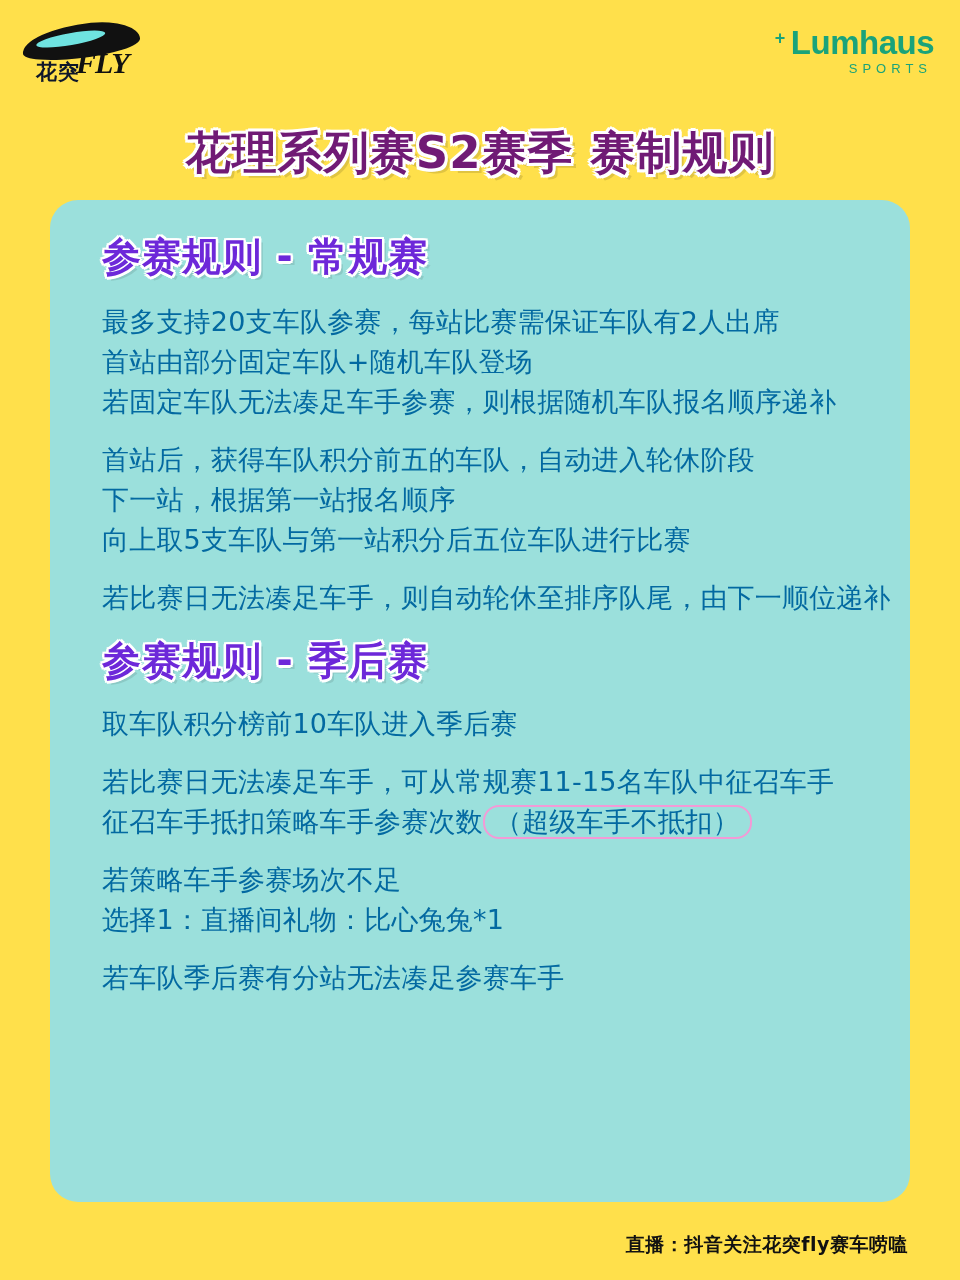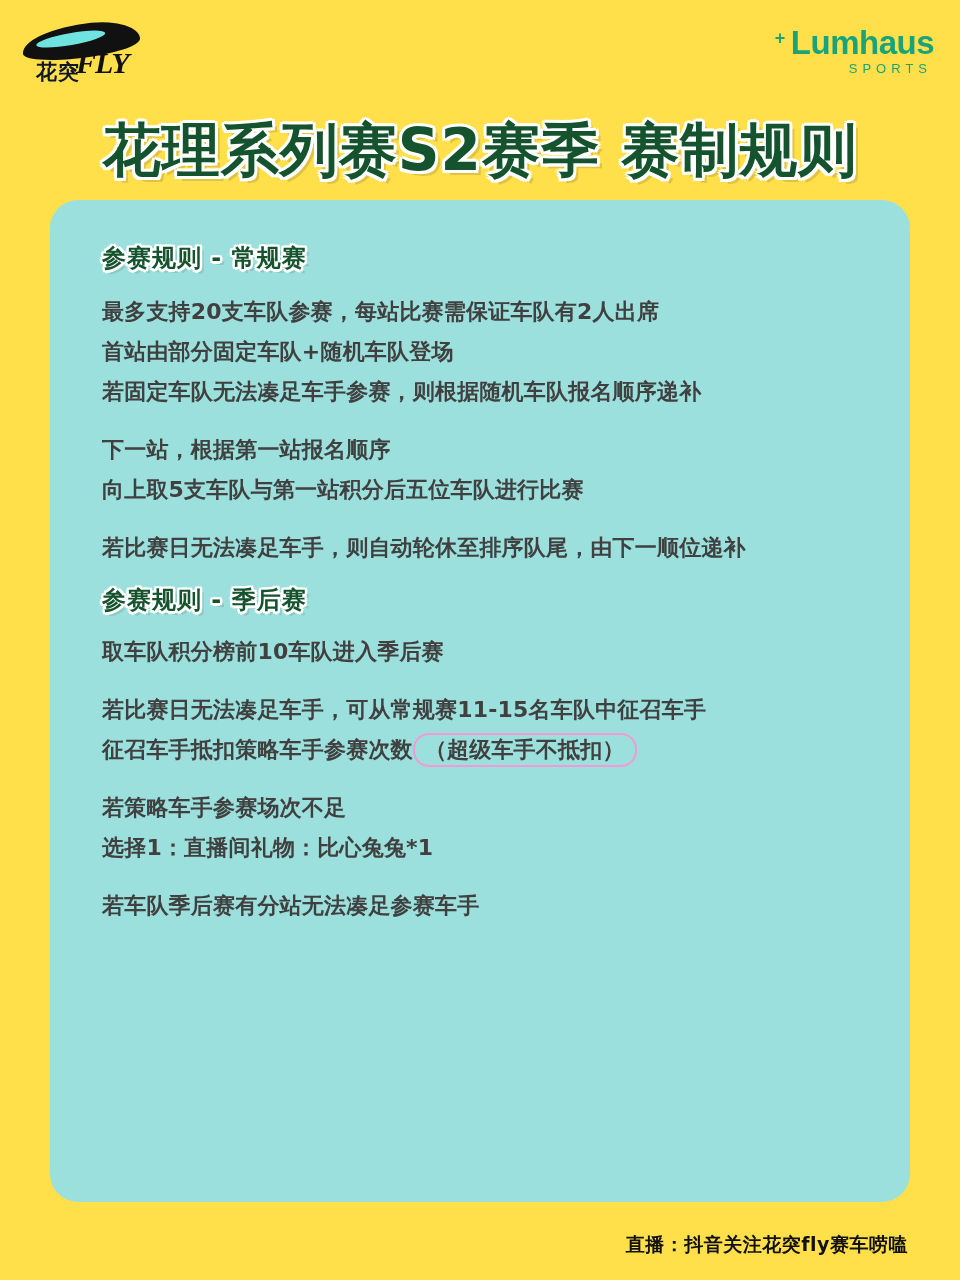--- a/index.html
+++ b/index.html
@@ -96,26 +96,26 @@
     left: -16px;
     top: 2px;
     color: #1aa37a;
     font-size: 18px;
     font-weight: bold;
   }
 
   
   .title {
     text-align: center;
-    font-size: 58px;
-    font-weight: bold;
-    color: #14532d;
+    font-size: 45px;
+    font-weight: bold;
+    color: #701a75;
     font-family: "DejaVu Sans", sans-serif;
     letter-spacing: 1px;
-    margin-top: 12px;
+    margin-top: 23px;
     text-shadow:
       2.5px 2.5px 0 #fff,
       -2.5px 2.5px 0 #fff,
       2.5px -2.5px 0 #fff,
       -2.5px -2.5px 0 #fff,
       0 3px 0 #fff, 0 -3px 0 #fff, 3px 0 0 #fff, -3px 0 0 #fff,
       5px 5px 0 rgba(0,0,0,0.12);
   }
 
   
@@ -125,42 +125,42 @@
     right: 50px;
     top: 200px;
     bottom: 78px;
     background: #9BE0DC;
     border-radius: 28px;
     padding: 30px 40px 20px 52px;
     box-sizing: border-box;
   }
 
   .section-head {
-    font-size: 24px;
-    font-weight: bold;
-    color: #14532d;
+    font-size: 39px;
+    font-weight: bold;
+    color: #6d28d9;
     font-family: "DejaVu Sans", sans-serif;
     letter-spacing: 1px;
     text-shadow:
       2px 2px 0 #fff, -2px 2px 0 #fff, 2px -2px 0 #fff, -2px -2px 0 #fff,
       0 2.5px 0 #fff, 0 -2.5px 0 #fff, 2.5px 0 0 #fff, -2.5px 0 0 #fff,
       4px 4px 0 rgba(0,0,0,0.10);
-    margin: 12px 0 20px 0;
+    margin: 0 0 20px 0;
   }
   .section-head.second {
     margin-top: 14px;
     margin-bottom: 18px;
   }
 
   .lines p {
     margin: 0 0 4px 0;
-    font-size: 22px;
+    font-size: 27px;
     line-height: 36px;
-    color: #404040;
-    font-weight: bold;
+    color: #0369a1;
+    font-weight: normal;
     font-family: "DejaVu Sans", sans-serif;
     letter-spacing: 0.2px;
     white-space: nowrap;
   }
   .block {
     margin-bottom: 22px;
   }
   .block.tight {
     margin-bottom: 18px;
   }
@@ -206,20 +206,21 @@
 
   <div class="section-head">参赛规则 - 常规赛</div>
 
   <div class="lines block">
     <p>最多支持20支车队参赛，每站比赛需保证车队有2人出席</p>
     <p>首站由部分固定车队+随机车队登场</p>
     <p>若固定车队无法凑足车手参赛，则根据随机车队报名顺序递补</p>
   </div>
 
   <div class="lines block">
+    <p>首站后，获得车队积分前五的车队，自动进入轮休阶段</p>
     <p>下一站，根据第一站报名顺序</p>
     <p>向上取5支车队与第一站积分后五位车队进行比赛</p>
   </div>
 
   <div class="lines block tight">
     <p>若比赛日无法凑足车手，则自动轮休至排序队尾，由下一顺位递补</p>
   </div>
 
   <div class="section-head second">参赛规则 - 季后赛</div>
 

